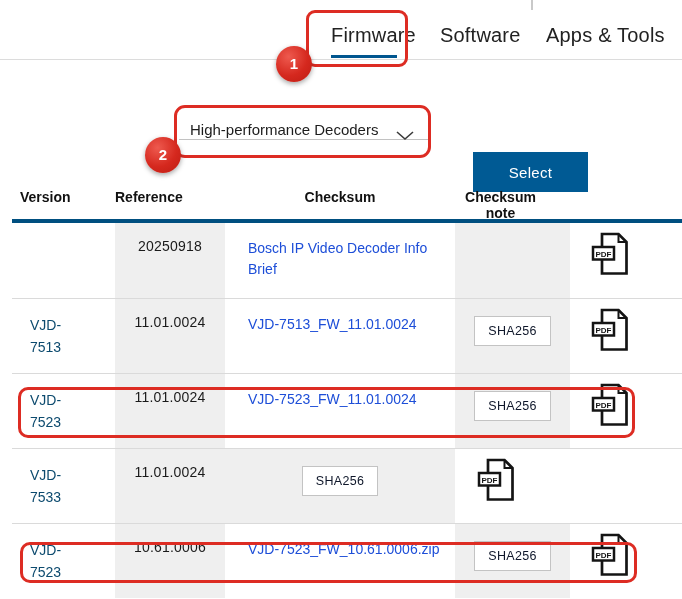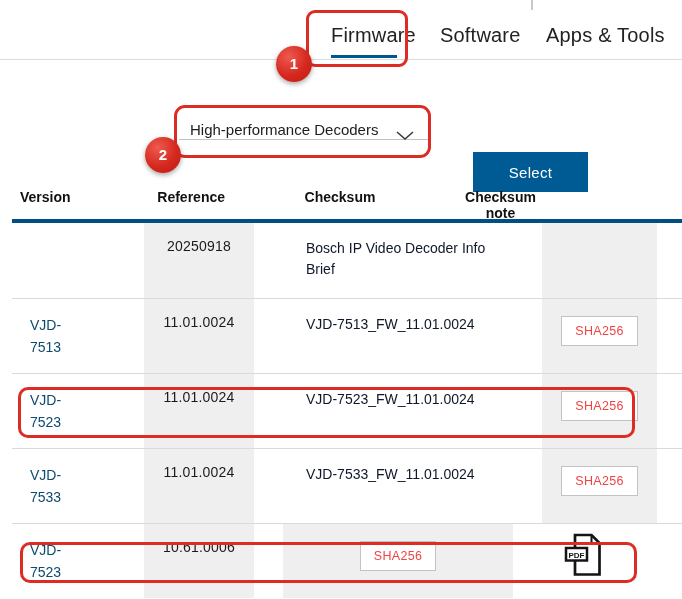--- a/index.html
+++ b/index.html
@@ -21,33 +21,33 @@
   .select-label { position:absolute; left:11px; top:12px; font-size:15px; color:#1c1c1c; white-space:nowrap; }
   .select-chevron { position:absolute; right:14px; top:18px; }
   .select-btn { position:absolute; left:473px; top:112px; width:115px; height:40px; background:#005a94; color:#fff; font-size:15px; border:none; cursor:pointer; font-family:inherit; letter-spacing:.3px;margin-top:40px; }
 
   
   .table { position:absolute; left:12px; top:175px; width:670px; }
   .thead { display:grid; grid-template-columns:103px 110px 230px 115px 1fr; height:48px; border-bottom:4px solid #004f80; }
   .th { font-size:14px; font-weight:bold; color:#111; padding-top:14px; }
   .th-platform { padding-left:18px; }
   .th-version { padding-left:8px; }
-  .th-reference { text-align:right; }
+  .th-reference { text-align:left; }
   .th-checksum { text-align:center; }
   .th-release { text-align:center; padding-right:24px; }
 
-  .row { display:grid; grid-template-columns:103px 110px 230px 115px 1fr; height:75px; border-top:1px solid #dadada;gap:29px; }
+  .row { display:grid; grid-template-columns:103px 110px 230px 115px 1fr; height:75px; border-top:1px solid #dadada; }
   .row:first-child { border-top:none; }
   .cell { padding-top:15px; font-size:14px; }
   .cell-platform { padding-left:18px; white-space:pre-line; line-height:22px; color:#0c4a6e; }
   .cell-version { background:#efefef; text-align:center; color:#1a1a1a; letter-spacing:.2px; }
   .cell-reference { padding-left:23px; }
-  .cell-reference a { display:inline-block; max-width:195px; color:#0f172a; text-decoration:none; line-height:21px; cursor:pointer; }
+  .cell-reference a { display:inline-block; max-width:195px; color:#1d4ed8; text-decoration:none; line-height:21px; cursor:pointer; }
   .cell-checksum { background:#efefef; text-align:center; padding-top:0; }
-  .sha-btn { margin-top:17px; background:#fff; border:1px solid #c3c3c3; color:#ef4444; font-size:12.5px; font-family:inherit; padding:7px 13px; cursor:pointer; letter-spacing:.3px; }
+  .sha-btn { margin-top:17px; background:#fff; border:1px solid #c3c3c3; color:#0f172a; font-size:12.5px; font-family:inherit; padding:7px 13px; cursor:pointer; letter-spacing:.3px; }
   .cell-release { padding-top:8px; text-align:center; padding-right:40px;margin-left:9px; }
   .pdf-link { display:inline-block; cursor:pointer; }
 
   
   .ann-rect { position:absolute; border:3px solid #dd2c23; border-radius:9px; pointer-events:none; }
   .ann-rect-tab      { left:306px; top:10px;  width:102px; height:57px; }
   .ann-rect-dropdown { left:174px; top:105px; width:257px; height:53px; border-radius:11px; }
   .ann-rect-row3     { left:18px;  top:387px; width:617px; height:51px; border-radius:10px; }
   .ann-rect-row5     { left:20px;  top:542px; width:617px; height:41px; border-radius:10px; }
   .ann-circle { position:absolute; width:36px; height:36px; border-radius:50%;
@@ -129,35 +129,35 @@
     <path d="M27.5 3.5 v7.5 h8" fill="none" stroke="#141414" stroke-width="2"></path>
     <rect x="2" y="16" width="21" height="12.5" fill="#ffffff" stroke="#141414" stroke-width="2.5"></rect>
     <text x="12.5" y="25.6" font-size="8" font-weight="bold" text-anchor="middle" fill="#141414" font-family="Liberation Sans, DejaVu Sans, sans-serif">PDF</text>
   </svg>
 </span></div>
         </div>
         <div class="row">
           <div class="cell cell-platform">VJD-
 7533</div>
           <div class="cell cell-version">11.01.0024</div>
-          <div class="cell cell-reference"><a>VJD-7533_FW_11.01.0024</a></div>
           <div class="cell cell-checksum"><button class="sha-btn">SHA256</button></div>
           <div class="cell cell-release"><span class="pdf-link">
   <svg width="40" height="46" viewBox="0 0 40 46">
     <path d="M11 3 h16.5 l8 8 v31.5 h-24.5 z" fill="#ffffff" stroke="#141414" stroke-width="2.7"></path>
     <path d="M27.5 3.5 v7.5 h8" fill="none" stroke="#141414" stroke-width="2"></path>
     <rect x="2" y="16" width="21" height="12.5" fill="#ffffff" stroke="#141414" stroke-width="2.5"></rect>
     <text x="12.5" y="25.6" font-size="8" font-weight="bold" text-anchor="middle" fill="#141414" font-family="Liberation Sans, DejaVu Sans, sans-serif">PDF</text>
   </svg>
 </span></div>
         </div>
         <div class="row">
           <div class="cell cell-platform">VJD-
 7523</div>
           <div class="cell cell-version">10.61.0006</div>
+          <div class="cell cell-reference"><a>VJD-7523_FW_10.61.0006.zip</a></div>
           <div class="cell cell-checksum"><button class="sha-btn">SHA256</button></div>
           <div class="cell cell-release"><span class="pdf-link">
   <svg width="40" height="46" viewBox="0 0 40 46">
     <path d="M11 3 h16.5 l8 8 v31.5 h-24.5 z" fill="#ffffff" stroke="#141414" stroke-width="2.7"></path>
     <path d="M27.5 3.5 v7.5 h8" fill="none" stroke="#141414" stroke-width="2"></path>
     <rect x="2" y="16" width="21" height="12.5" fill="#ffffff" stroke="#141414" stroke-width="2.5"></rect>
     <text x="12.5" y="25.6" font-size="8" font-weight="bold" text-anchor="middle" fill="#141414" font-family="Liberation Sans, DejaVu Sans, sans-serif">PDF</text>
   </svg>
 </span></div>
         </div>

